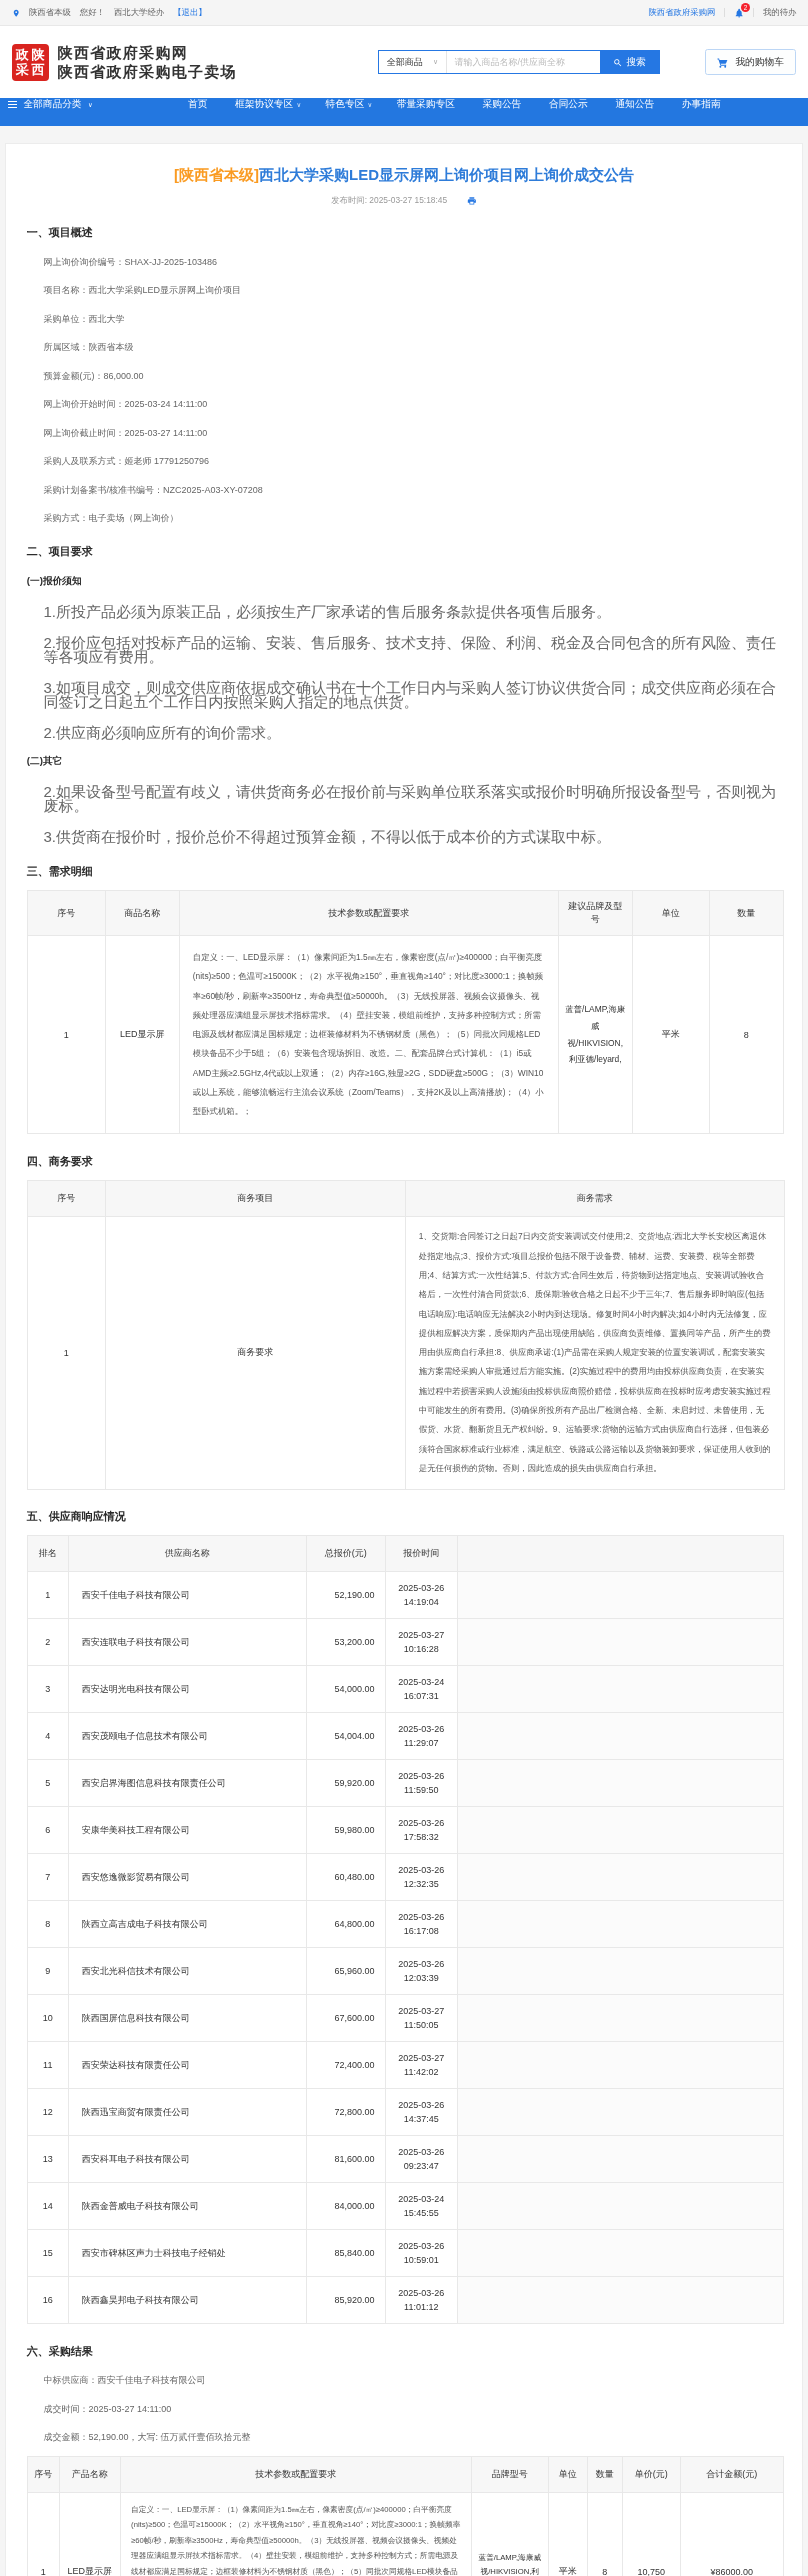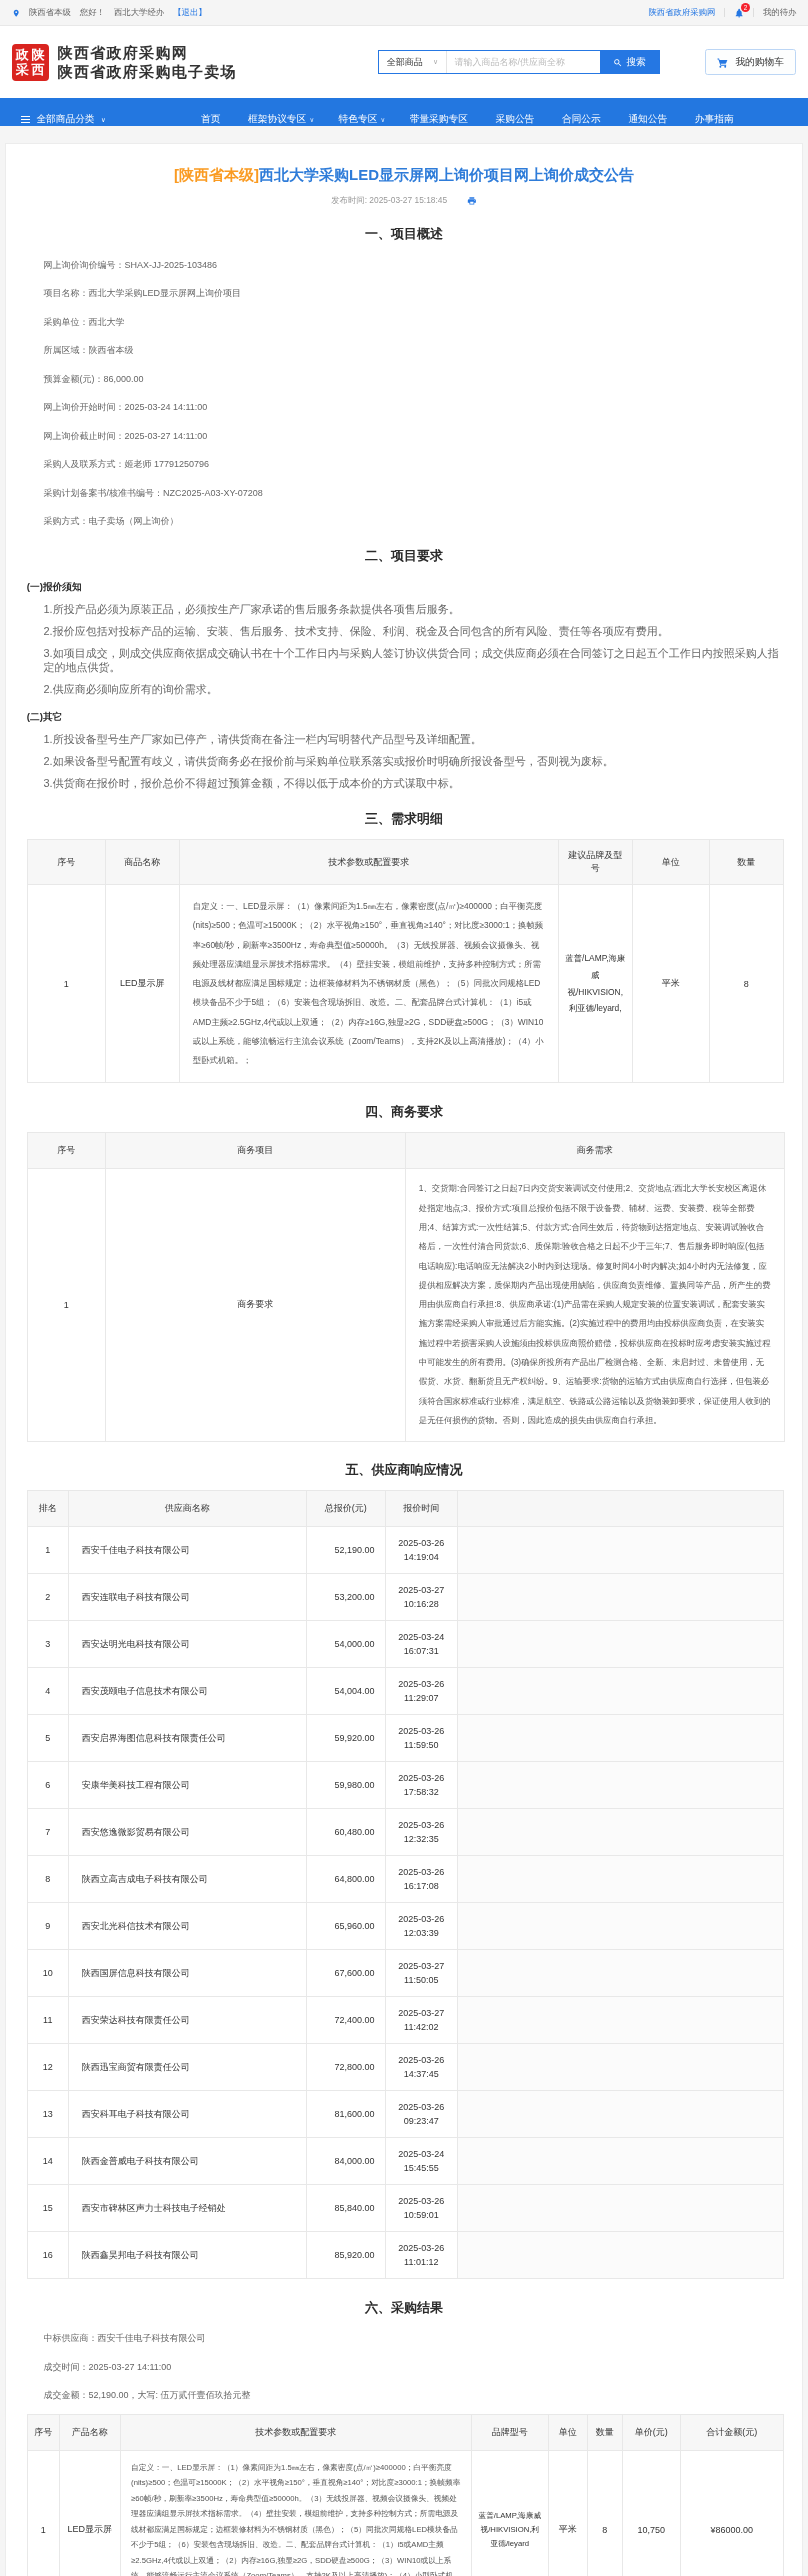--- a/index.html
+++ b/index.html
@@ -26,41 +26,41 @@
   .search-box { display:flex; border:1.3px solid #2577e3; height:24.5px; }
   .search-cat { display:flex; align-items:center; gap:10.3px; padding:0 7.7px; background:#fff; font-size:9px; color:#333; border-right:0.6px solid #e5e5e5; cursor:pointer; }
   .search-cat .caret { color:#aaa; font-size:7px; }
   .search-input { border:none; outline:none; width:153px; padding:0 7.7px; font-size:9px; color:#333; }
   .search-input::placeholder { color:#bbb; }
   .search-btn { background:#2577e3; color:#fff; border:none; width:59px; font-size:9.7px; display:flex; align-items:center; justify-content:center; gap:3.9px; cursor:pointer; }
   .cart-btn { margin-left:45px; height:26px; border:0.6px solid #bcd6f5; border-radius:2.6px; background:#fdfefe; display:flex; align-items:center; gap:6.4px; padding:0 11.6px; font-size:9.7px; color:#333; cursor:pointer; }
   .cart-btn svg { color:#2577e3; }
 
   
-  .nav { background:#2377e0; height:28px; display:flex; align-items:flex-end; color:#fff; font-size:9.7px; padding:0 21px; }
+  .nav { background:#2377e0; height:28px; display:flex; align-items:flex-start; color:#fff; font-size:9.7px; padding:0 8px; }
   .all-cat { display:flex; align-items:center; gap:6.4px; width:148px; cursor:pointer; }
   .burger span { display:block; width:9px; height:1.3px; background:#fff; margin:1.9px 0; }
   .nav-items { display:flex; align-items:center; gap:24.5px; margin-left:32px; }
   .nav-item { color:#fff; cursor:pointer; display:flex; align-items:center; gap:3.2px; }
   .nav-item .caret { font-size:6.4px; opacity:.85; }
 
   
   .page { padding:16.7px 5.2px 19.3px; }
   .card { background:#fff; border:0.6px solid #ececec; padding:16.7px 20.6px 26px; }
 
   .ann-title { text-align:center; font-size:15px; font-weight:bold; margin-top:5.2px; }
   .ann-title .tag { color:#fa9b22; }
   .ann-title .main { color:#2e7cd9; }
   .pub-line { text-align:center; color:#999; font-size:8.4px; margin:10.3px 0 16.7px; display:flex; align-items:flex-end; justify-content:center; gap:20px; }
   .pub-line svg { color:#2577e3; }
 
-  .sec-h { font-size:13px; font-weight:bold; color:#2b2b2b; margin:19.3px 0 3.9px;text-align:center; }
+  .sec-h { font-size:11px; font-weight:bold; color:#2b2b2b; margin:19.3px 0 3.9px; }
   .sub-h { font-size:9.7px; font-weight:bold; color:#2b2b2b; margin:15.5px 0 2.6px; }
   .field { font-size:9px; color:#666; margin-top:15.5px; padding-left:16.7px; line-height:13px; }
-  .req-item { font-size:11px; color:#666; margin-top:8px; padding-left:16.7px; line-height:14px; }
+  .req-item { font-size:15px; color:#666; margin-top:17px; padding-left:16.7px; line-height:14px; }
 
   
   .dtable { display:table; width:757px; table-layout:fixed; border-collapse:collapse; margin-top:11.6px; font-size:9px; color:#333; }
   .drow { display:table-row; }
   .dcell { display:table-cell; border:0.6px solid #e8e8e8; text-align:center; vertical-align:middle; padding:9px 5.2px; }
   .dhead .dcell { background:#f7f7f7; height:36px; color:#333; }
   .spec-cell { text-align:left; padding:11.6px 13px; font-size:8.4px; line-height:19.3px; color:#555; }
   .demand-cell { text-align:left; padding:10.3px 13px; font-size:8.4px; line-height:19.3px; color:#555; }
   .brand-cell { font-size:8.4px; line-height:16.7px; padding:6.4px; }
 
@@ -259,21 +259,20 @@
   <div>
 
   <p class="req-item">1.所投产品必须为原装正品，必须按生产厂家承诺的售后服务条款提供各项售后服务。</p>
         <p class="req-item">2.报价应包括对投标产品的运输、安装、售后服务、技术支持、保险、利润、税金及合同包含的所有风险、责任等各项应有费用。</p>
         <p class="req-item">3.如项目成交，则成交供应商依据成交确认书在十个工作日内与采购人签订协议供货合同；成交供应商必须在合同签订之日起五个工作日内按照采购人指定的地点供货。</p>
         <p class="req-item">2.供应商必须响应所有的询价需求。</p>
       </div>
   <h3 class="sub-h">(二)其它</h3>
   <div>
 
-  <p class="req-item">1.所投设备型号生产厂家如已停产，请供货商在备注一栏内写明替代产品型号及详细配置。</p>
         <p class="req-item">2.如果设备型号配置有歧义，请供货商务必在报价前与采购单位联系落实或报价时明确所报设备型号，否则视为废标。</p>
         <p class="req-item">3.供货商在报价时，报价总价不得超过预算金额，不得以低于成本价的方式谋取中标。</p>
       </div>
 
   <h2 class="sec-h">三、需求明细</h2>
   <div class="dtable">
     <div class="drow dhead">
       <div class="dcell" style="width:78px">序号</div>
       <div class="dcell" style="width:74px">商品名称</div>
       <div class="dcell" style="width:379px">技术参数或配置要求</div>

